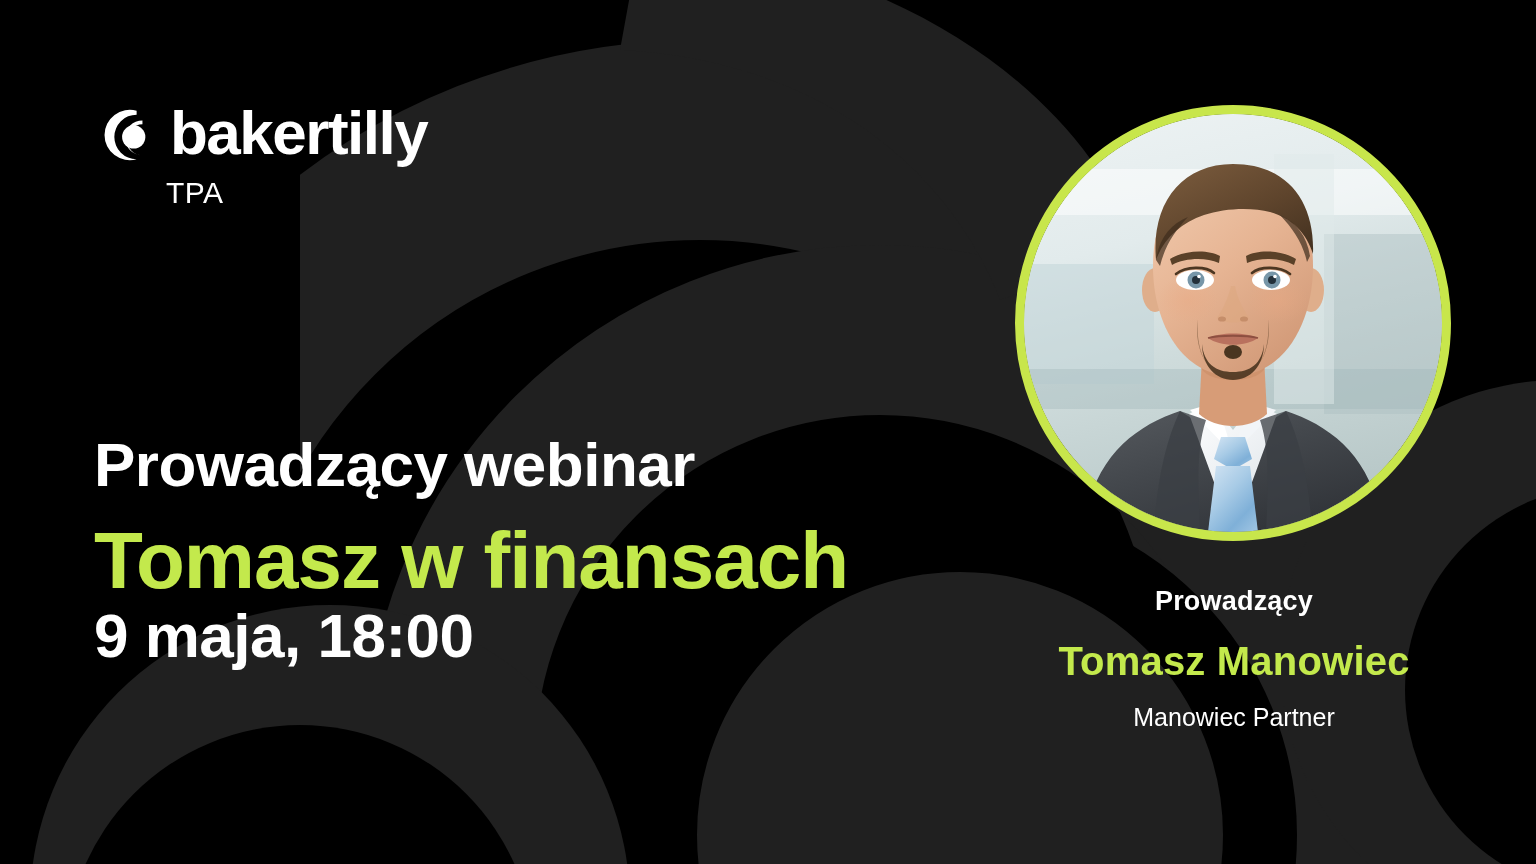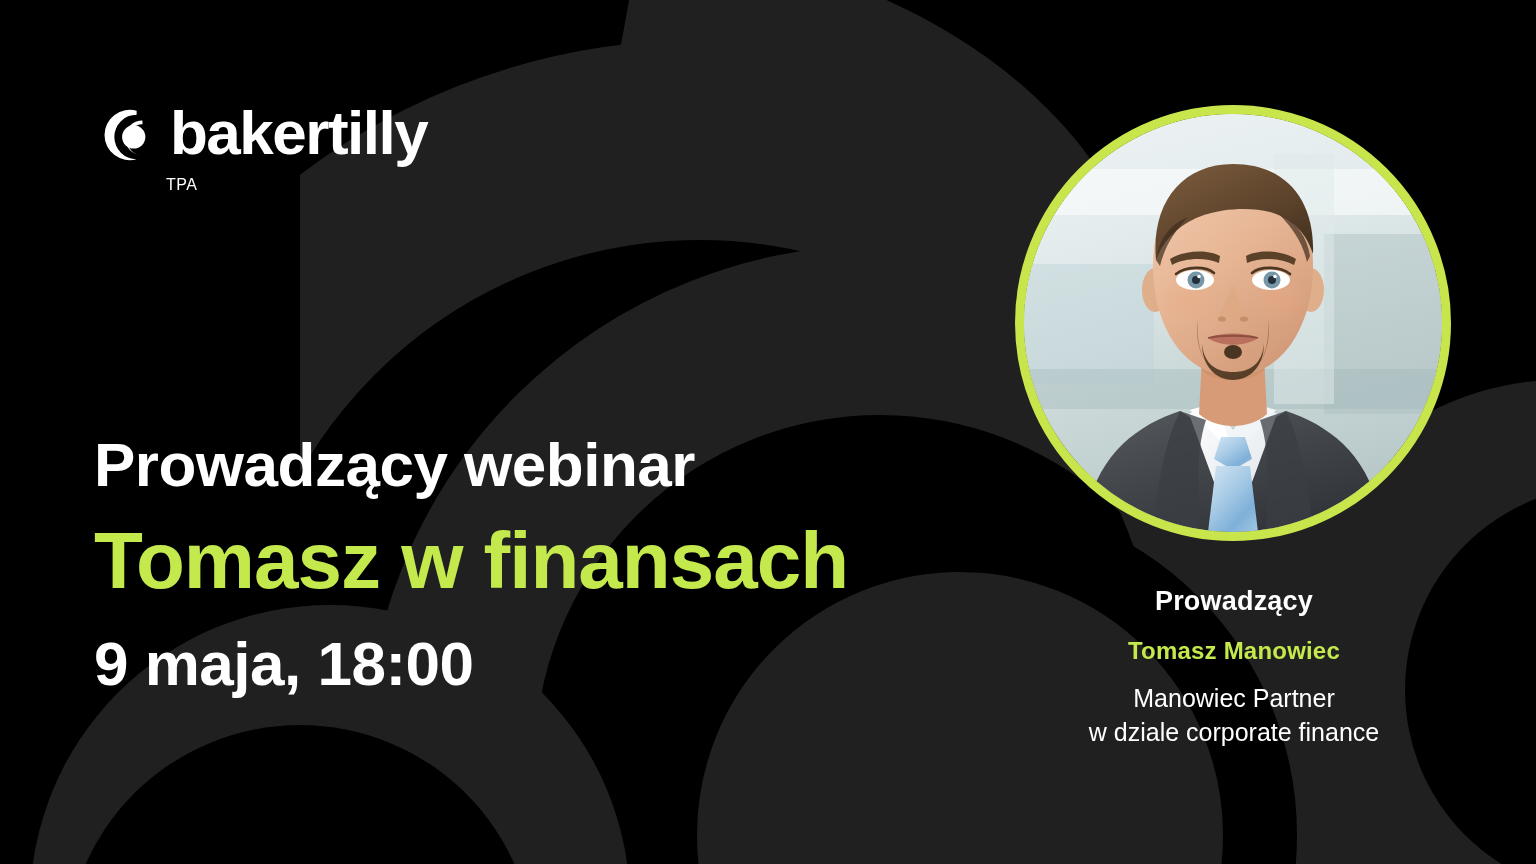--- a/index.html
+++ b/index.html
@@ -47,21 +47,21 @@
     color: #ffffff;
     font-size: 62px;
     font-weight: 700;
     letter-spacing: -1.5px;
     line-height: 1;
     margin-left: 14px;
     white-space: nowrap;
   }
   #logo-sub {
     color: #ffffff;
-    font-size: 16px;
+    font-size: 30px;
     font-weight: 400;
     letter-spacing: 0.5px;
     margin-left: 72px;
     margin-top: 10px;
   }
 
   
   #copy-block {
     position: absolute;
     left: 94px;
@@ -85,21 +85,20 @@
     letter-spacing: -1px;
     margin-top: 22px;
     white-space: nowrap;
   }
   #datetime {
     color: #ffffff;
     font-size: 62px;
     font-weight: 700;
     line-height: 1.05;
     letter-spacing: -0.5px;
-    margin-top: 28px;
     white-space: nowrap;
   }
 
   
   #portrait-wrap {
     position: absolute;
     left: 1015px;
     top: 105px;
     width: 436px;
     height: 436px;
@@ -139,21 +138,21 @@
   #speaker-role {
     color: #ffffff;
     font-size: 27px;
     font-weight: 700;
     letter-spacing: 0.2px;
     line-height: 1.2;
     margin-top: 7px;
   }
   #speaker-name {
     color: #c3e94c;
-    font-size: 24px;
+    font-size: 40px;
     font-weight: 700;
     letter-spacing: 0.2px;
     line-height: 1.2;
     margin-top: 20px;
   }
   .speaker-line {
     color: #ffffff;
     font-size: 25px;
     font-weight: 400;
     line-height: 1.35;
@@ -329,17 +328,16 @@
         <path d="M 244 205 C 248 230 238 250 228 258 C 240 248 246 228 244 205 Z" fill="#5b4228" opacity="0.55"></path>
       </svg>
     </div>
   </div>
 
   <div id="speaker-block">
     <div id="speaker-role">Prowadzący</div>
     <div id="speaker-name">Tomasz Manowiec</div>
     <div id="speaker-lines">
       <div class="speaker-line">Manowiec Partner</div>
-      <div class="speaker-line">w dziale corporate finance</div>
     </div>
   </div>
 
 </div>
 
 </body></html>

